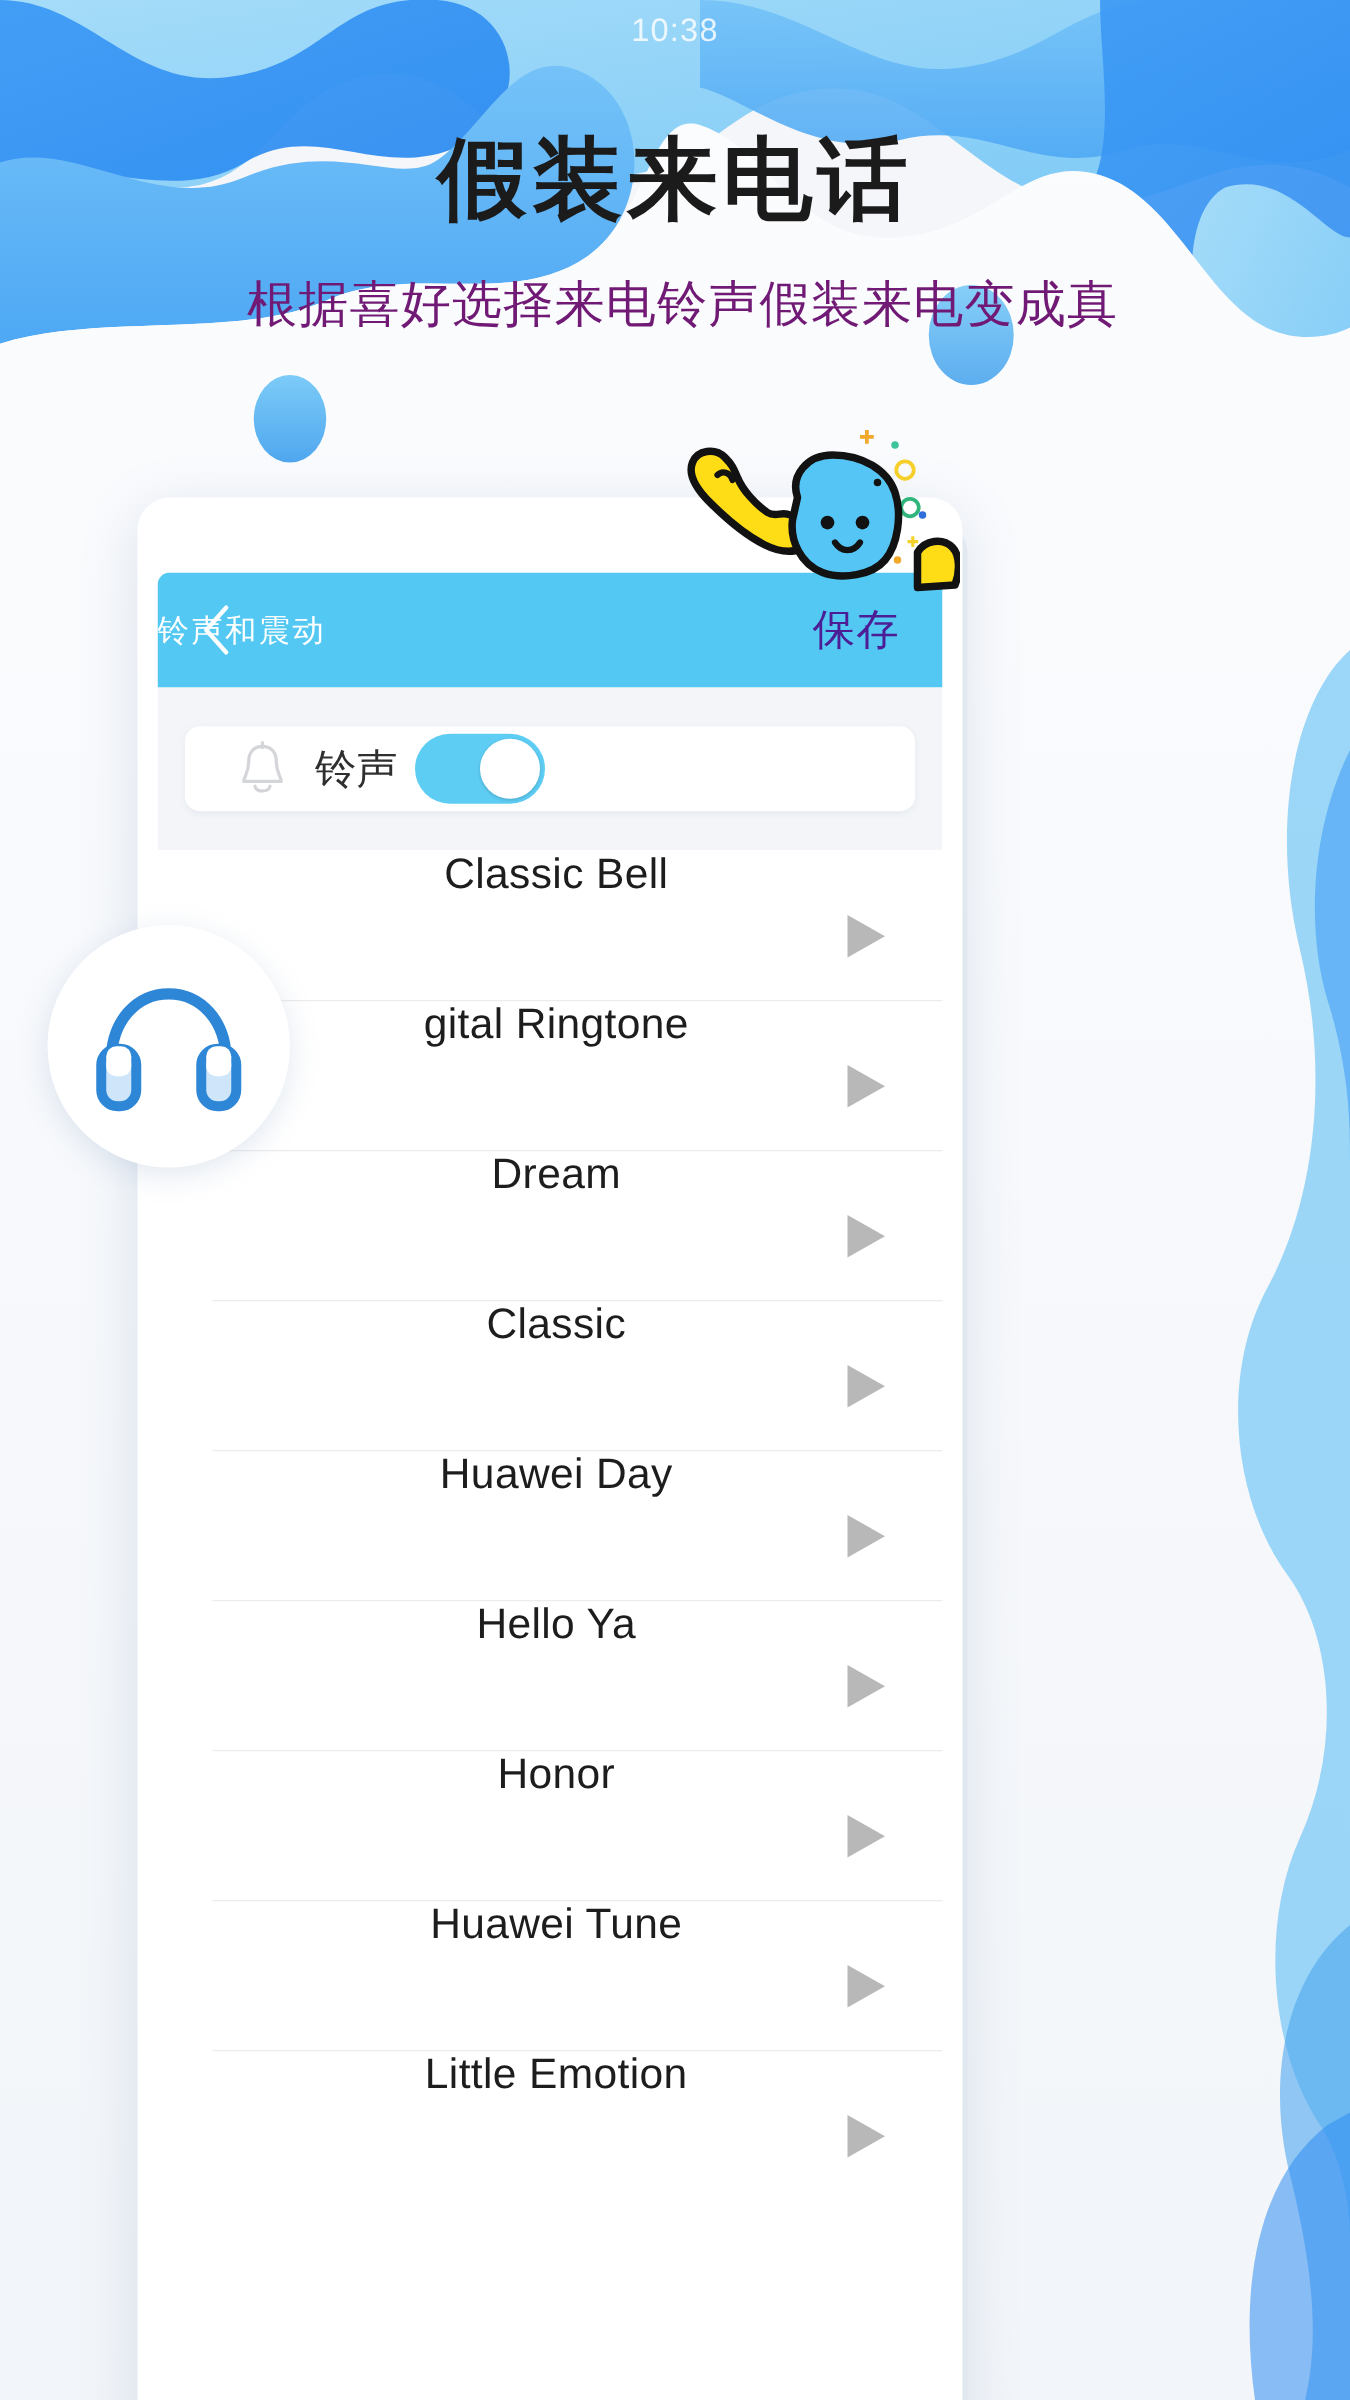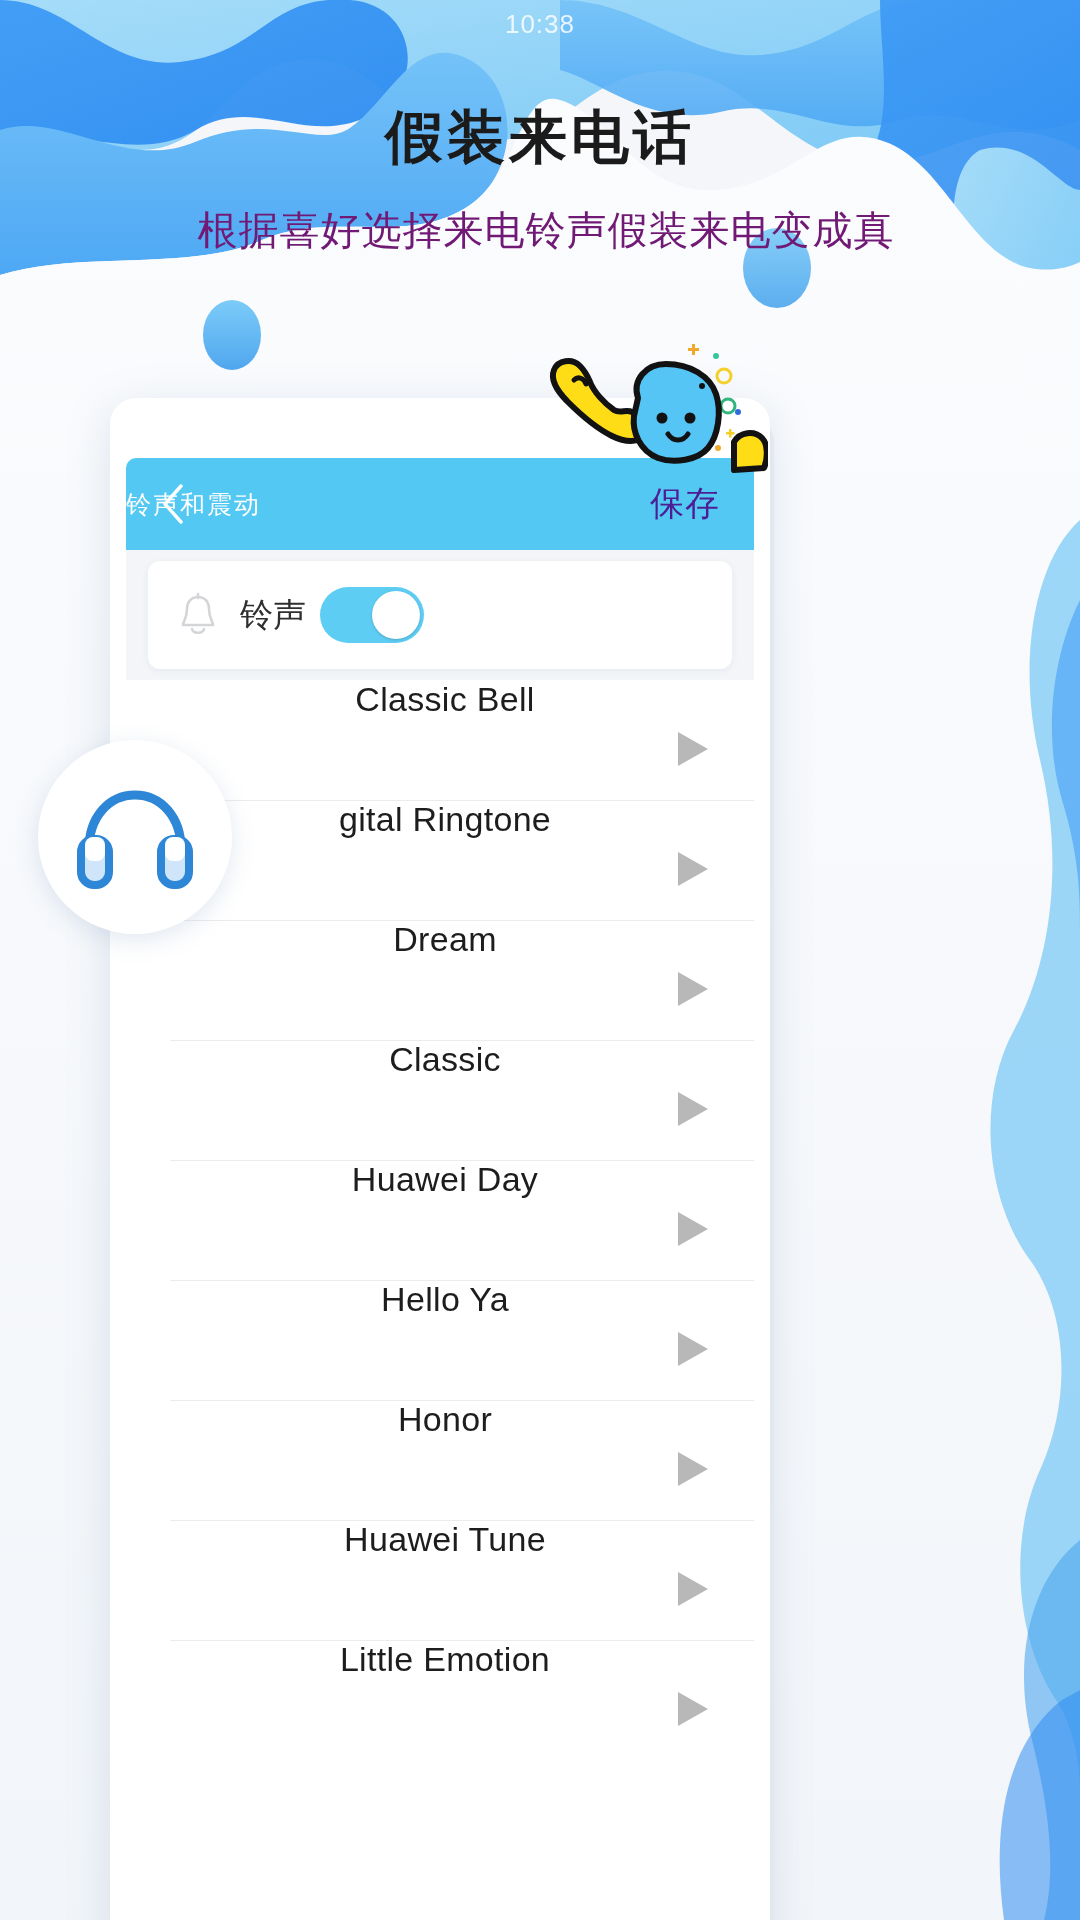--- a/index.html
+++ b/index.html
@@ -53,21 +53,21 @@
   
   #hero {
     position: absolute;
     top: 0; left: 0;
     width: 1080px;
     z-index: 25;
     text-align: center;
   }
   #hero .title {
     margin-top: 108px;
-    font-size: 58px;
+    font-size: 72px;
     font-weight: bold;
     color: #1b1b1b;
     letter-spacing: 4px;
     line-height: 1.0;
     font-family: "Liberation Sans", "DejaVu Sans", sans-serif;
   }
   #hero .subtitle {
     margin-top: 40px;
     font-size: 40px;
     color: #701a75;
@@ -155,26 +155,26 @@
     height: 130px;
     background: #f3f5f8;
     display: flex;
     align-items: center;
     gap: 34px;
     padding: 0 22px;
     box-sizing: border-box;
   }
   .toggle-card {
     flex: 1 1 0;
-    height: 108px;
+    height: 68px;
     background: #ffffff;
     border-radius: 12px;
     display: flex;
     align-items: center;
-    padding: 0 24px;
+    padding: 0 36px;
     box-sizing: border-box;
     box-shadow: 0 2px 6px rgba(120,140,170,0.10);
     cursor: pointer;
     overflow: hidden;
   }
   .toggle-card .tc-icon {
     width: 52px;
     height: 52px;
     flex: none;
     display: flex;

